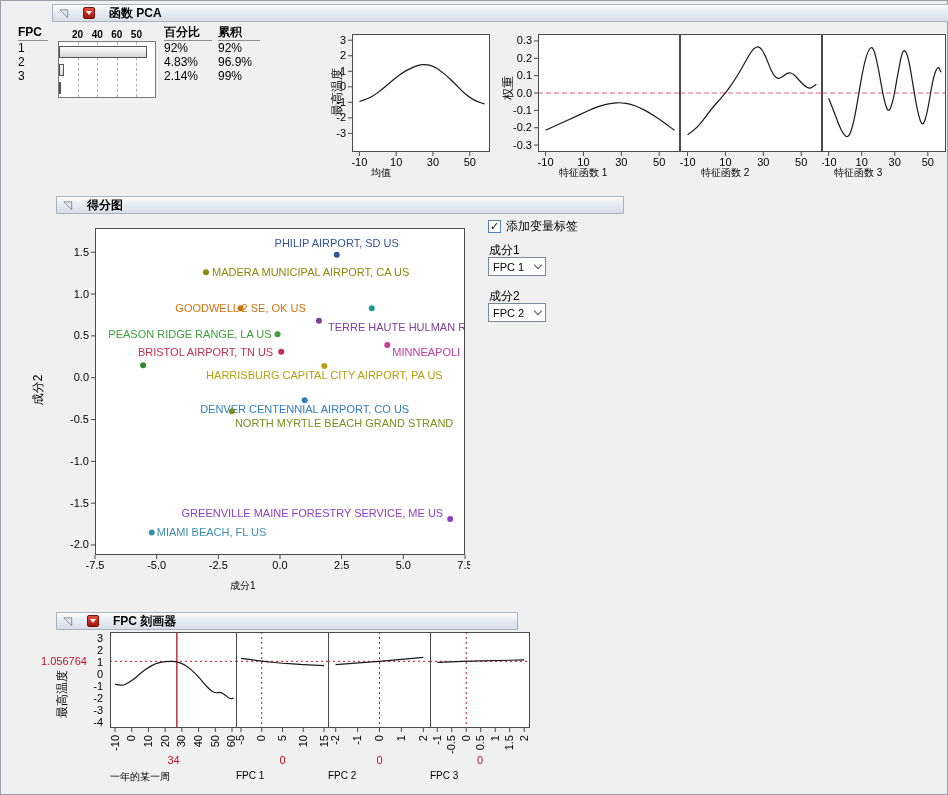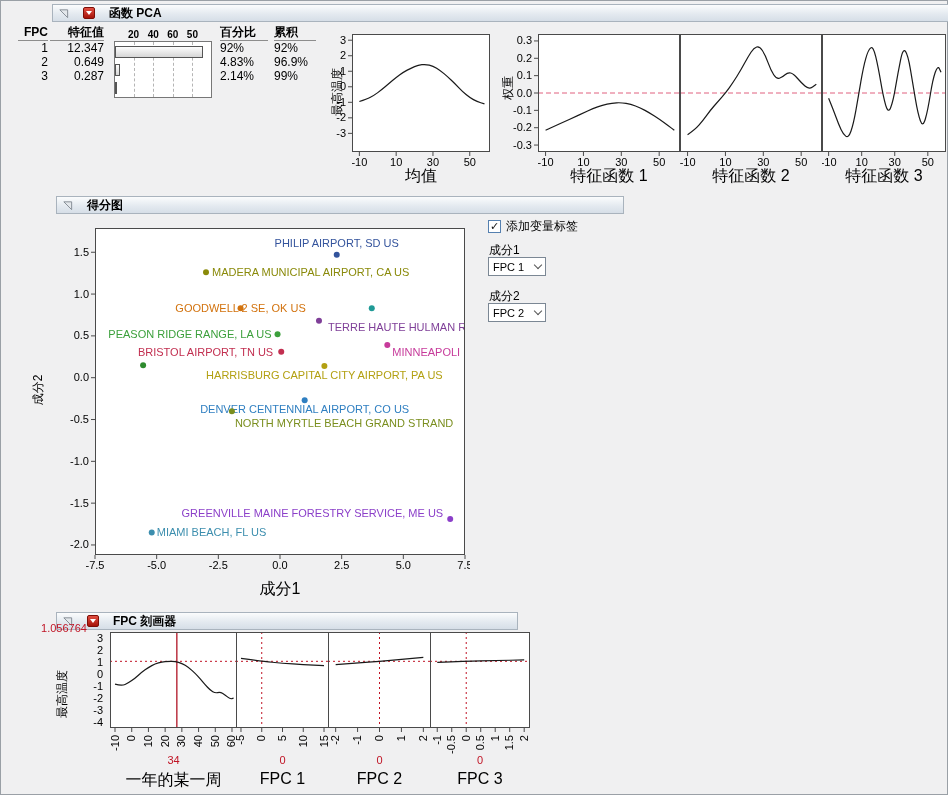--- a/index.html
+++ b/index.html
@@ -18,29 +18,29 @@
   }
   .hdr .title{font-weight:bold;font-size:12px;white-space:nowrap;}
   .tri{width:11px;height:11px;flex:0 0 auto;}
   .redmenu{
     width:12px;height:12px;border-radius:2px;flex:0 0 auto;
     background:linear-gradient(#e25043,#a51208);border:1px solid #7d0d06;
     display:flex;align-items:center;justify-content:center;
   }
   .redmenu::after{content:"";border-left:3px solid transparent;border-right:3px solid transparent;border-top:4px solid #fff;}
   .vlabel{position:absolute;white-space:nowrap;transform:translate(-50%,-50%) rotate(-90deg);font-size:12px;}
-  .axlabel{position:absolute;font-size:16px;text-align:center;white-space:nowrap;}
+  .axlabel{position:absolute;font-size:10px;text-align:left;white-space:nowrap;}
   .plot{position:absolute;}
   .plot svg{display:block;}
   
   .tbl{position:absolute;left:18px;top:25px;display:flex;align-items:flex-start;}
   .col{display:flex;flex-direction:column;}
   .col .th{height:16px;font-weight:bold;border-bottom:1px solid #8d8d8d;line-height:15px;}
   .col .td{height:14px;line-height:14px;}
-  .col-fpc{width:30px;text-align:right;}
+  .col-fpc{width:30px;text-align:left;}
   .col-eig{width:54px;text-align:right;margin-left:2px;}
   .col-bar{width:98px;margin-left:10px;}
   .col-bar .th{border-bottom:none;position:relative;font-weight:bold;font-size:10px;}
   .col-bar .th span{position:absolute;transform:translateX(-50%);top:2px;}
   .barbox{position:relative;width:98px;height:57px;background:#fff;border:1px solid #777;}
   .gridline{position:absolute;top:0;bottom:0;border-left:1px dashed #b5b5b5;}
   .bar{position:absolute;left:0;height:12px;background:linear-gradient(#fdfdfd,#d6d6d6);border:1px solid #555;}
   .col-pct{width:48px;margin-left:8px;text-align:left;}
   .col-cum{width:42px;margin-left:6px;text-align:left;}
   
@@ -64,26 +64,20 @@
   <span class="redmenu"></span>
   <span class="title">函数 PCA</span>
 </div>
 
 <div class="tbl">
   <div class="col col-fpc">
     <div class="th">FPC</div>
     <div class="td">1</div>
     <div class="td">2</div>
     <div class="td">3</div>
-  </div>
-  <div class="col col-eig">
-    <div class="th">特征值</div>
-    <div class="td">12.347</div>
-    <div class="td">0.649</div>
-    <div class="td">0.287</div>
   </div>
   <div class="col col-bar">
     <div class="th">
       <span style="left:20%">20</span>
       <span style="left:40%">40</span>
       <span style="left:60%">60</span>
       <span style="left:80%">50</span>
     </div>
     <div class="barbox">
       <div class="gridline" style="left:20%"></div>
@@ -323,21 +317,21 @@
 </div>
 
 <div class="hdr" style="left:8px;top:612px;width:462px">
   <svg class="tri" viewBox="0 0 12 12">
     <polygon points="2,2 10.5,2 10.5,10.5" fill="#e3e7eb" stroke="#808890" stroke-width="1"></polygon>
   </svg>
   <span class="redmenu"></span>
   <span class="title">FPC 刻画器</span>
 </div>
 
-<div class="redval" style="left:34px;top:622px;width:60px">1.056764</div>
+<div class="redval" style="left:34px;top:655px;width:60px">1.056764</div>
 <div class="vlabel" style="left:62px;top:694px">最高温度</div>
 <div class="plot" style="left:84px;top:628px">
     <svg width="22" height="104">
       <clipPath id="clip5">
         <rect x="0" y="4" width="22" height="96"></rect>
       </clipPath>
       <g clip-path="url(#clip5)"></g>
       <text x="19" y="13.5" text-anchor="end" font-size="11px" fill="#000">3</text>
       <text x="19" y="25.5" text-anchor="end" font-size="11px" fill="#000">2</text>
       <text x="19" y="37.5" text-anchor="end" font-size="11px" fill="#000">1</text>

